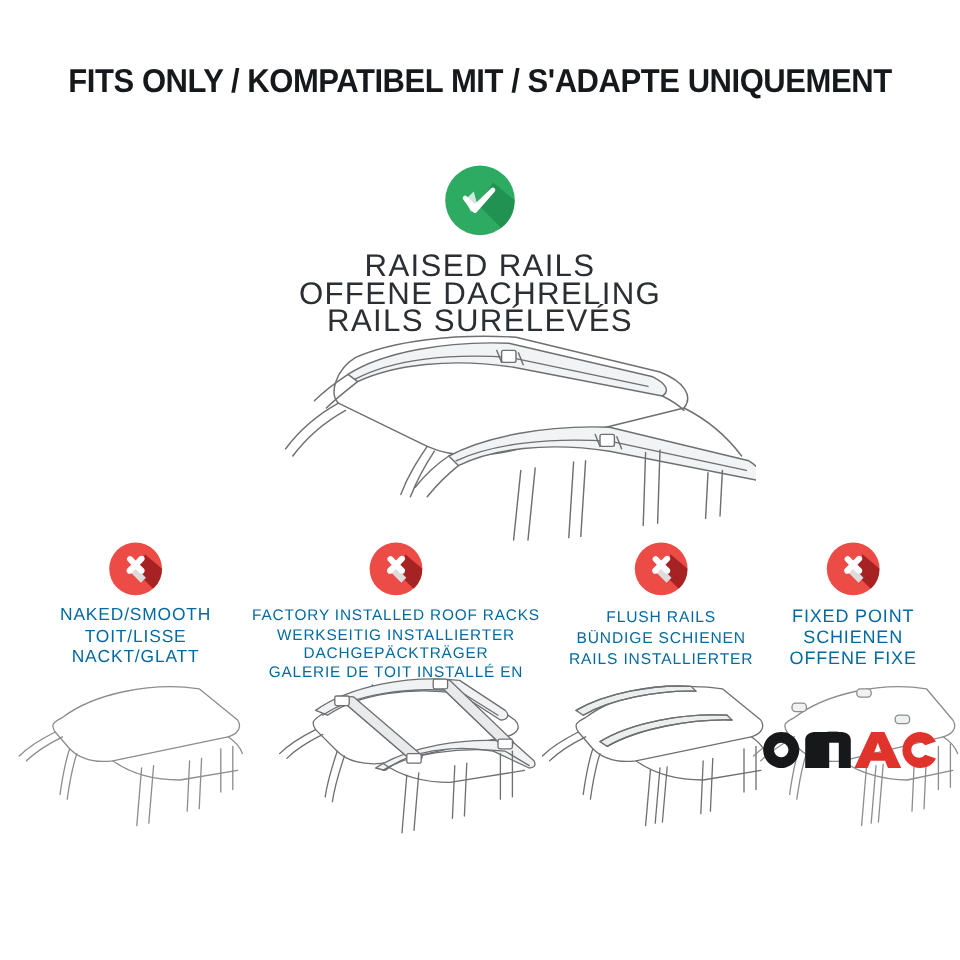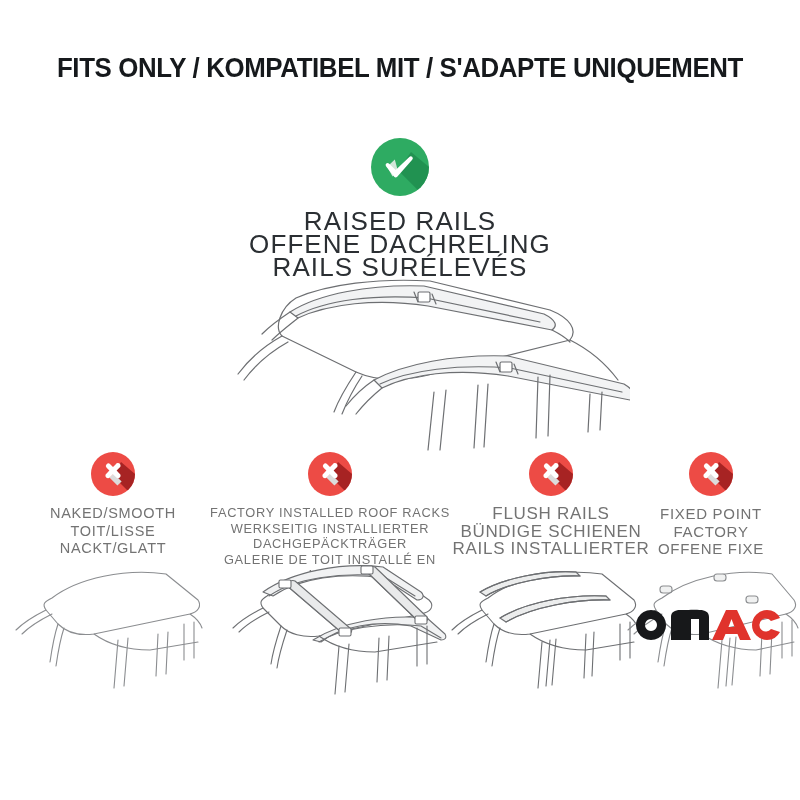--- a/index.html
+++ b/index.html
@@ -81,32 +81,32 @@
   
   .col {
     position: absolute;
     text-align: center;
   }
   .col .badge { width: 44px; height: 44px; }
 
   .col-labels {
     margin-top: 9px;
     font-family: "Liberation Sans", sans-serif;
-    color: #737373;
+    color: #0369a1;
     letter-spacing: 0.7px;
   }
 
   .col-1 { left: 13px;  top: 452px; width: 200px; }
   .col-2 { left: 208px; top: 452px; width: 244px; }
   .col-3 { left: 452px; top: 452px; width: 198px; }
   .col-4 { left: 631px; top: 452px; width: 160px; }
 
   .col-1 .col-labels { font-size: 14.5px; line-height: 17.5px; }
   .col-2 .col-labels { font-size: 12.8px; line-height: 15.5px; }
-  .col-3 .col-labels { font-size: 17px; line-height: 17.5px; text-align: center; }
+  .col-3 .col-labels { font-size: 13px; line-height: 17.5px; text-align: center; }
   .col-4 .col-labels { font-size: 15px; line-height: 17.5px; }
 
   .col-art {
     position: absolute;
   }
   .col-art svg { width: 100%; height: 100%; display: block; }
 
   .art-1 { left: 8px;   top: 556px; width: 196px; height: 136px; }
   .art-2 { left: 215px; top: 548px; width: 232px; height: 148px; }
   .art-3 { left: 444px; top: 556px; width: 196px; height: 136px; }
@@ -315,21 +315,21 @@
   <div class="col col-4">
     <div class="badge no">
       <svg viewBox="0 0 44 44" aria-hidden="true">
         <path d="M22 24 L42 44 L44 44 L44 22 L30 10 Z" fill="#9e1f1f" opacity="0.9"></path>
         <path d="M22.6 21.4 L30.6 29.4 L26.4 33.6 L18.4 25.6 Z" fill="#dcdcdc"></path>
         <path d="M15.6 12.2 a2.6 2.6 0 0 1 3.6 0 L22 15 l2.8 -2.8 a2.6 2.6 0 1 1 3.6 3.6 L25.6 18.6 l2.8 2.8 a2.6 2.6 0 1 1 -3.6 3.6 L22 22.2 l-2.8 2.8 a2.6 2.6 0 1 1 -3.6 -3.6 l2.8 -2.8 l-2.8 -2.8 a2.6 2.6 0 0 1 0 -3.6 Z" fill="#ffffff"></path>
       </svg>
     </div>
     <div class="col-labels">
       <div>FIXED POINT</div>
-      <div>FACTORY</div>
+      <div>SCHIENEN</div>
       <div>OFFENE FIXE</div>
     </div>
   </div>
 
   <div class="col-art art-4">
     <svg viewBox="0 0 178 136" fill="none" stroke="#8b8d90" stroke-width="1.1" stroke-linejoin="round" stroke-linecap="round">
       <path d="M40 42 C66 22 112 12 150 18 L172 44 C176 50 172 56 164 58 L80 78 C64 80 52 76 44 68 L34 54 C30 48 32 46 40 42 Z" fill="#ffffff"></path>
       <path d="M34 54 C24 60 14 66 6 74"></path>
       <path d="M40 58 C30 64 20 70 12 78"></path>
       <path d="M44 68 C40 80 38 92 36 106"></path>

